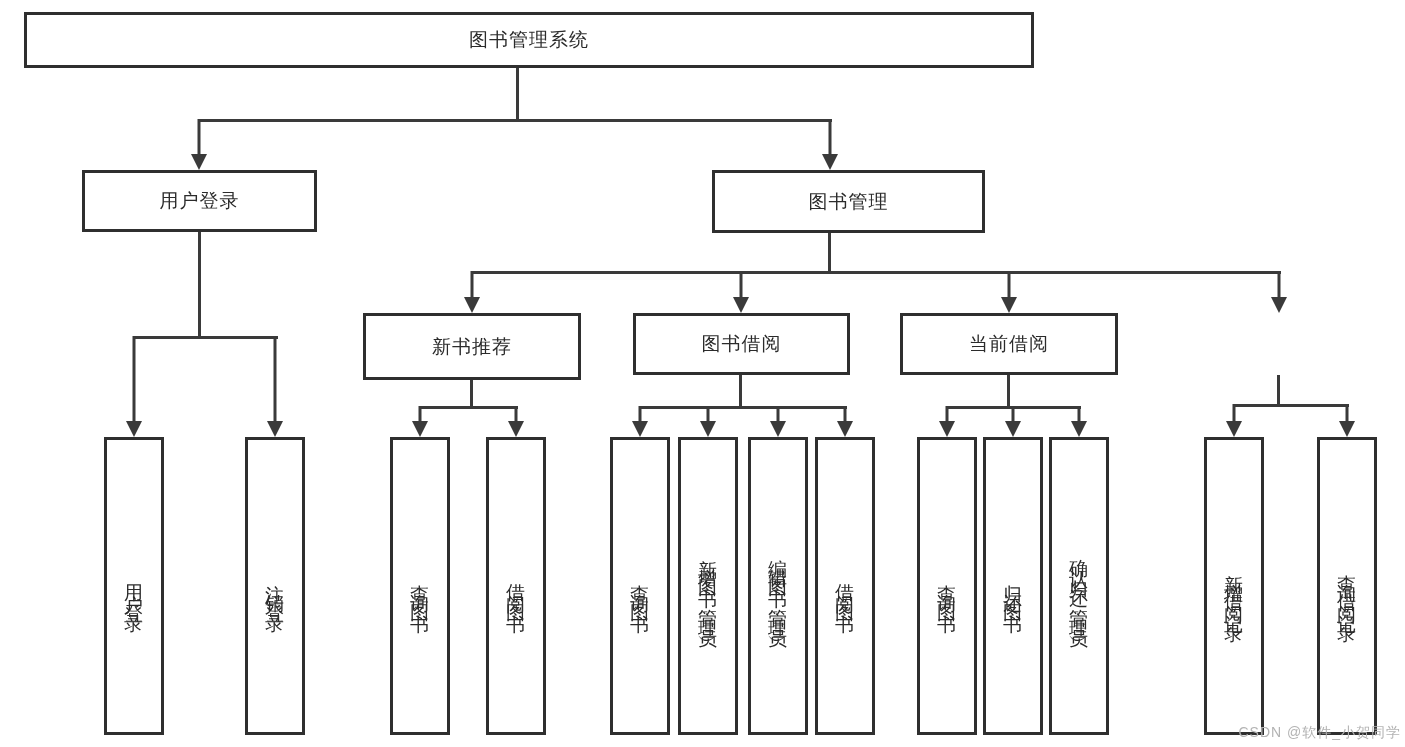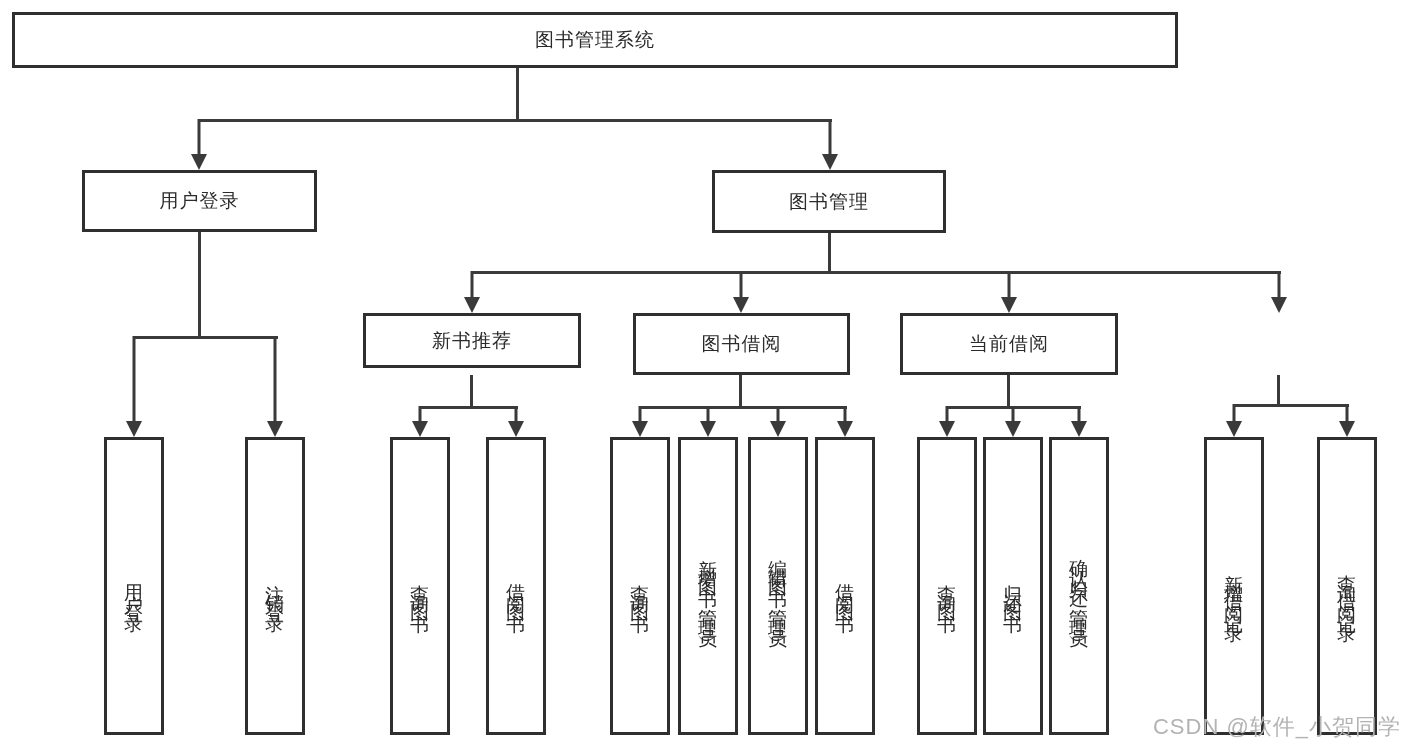--- a/index.html
+++ b/index.html
@@ -47,54 +47,54 @@
   .arrow::after{
     content:"";position:absolute;left:50%;transform:translateX(-50%);
     bottom:0;width:0;height:0;
     border-left:8px solid transparent;
     border-right:8px solid transparent;
     border-top:16px solid var(--line);
   }
   .watermark{
     position:absolute;
     right:4px;bottom:5px;
-    font-size:22px;
+    font-size:14px;
     color:var(--wm);
     z-index:3;
     letter-spacing:1px;
   }
 </style>
 </head>
 <body>
 
 <div class="canvas">
 
-  <div class="node" style="left:12px;top:12px;width:1166px;height:56px">图书管理系统</div>
+  <div class="node" style="left:24px;top:12px;width:1010px;height:56px">图书管理系统</div>
 
   <div class="vl" style="left:516px;top:68px;height:54px"></div>
   <div class="hl" style="left:198px;top:119px;width:634px"></div>
   <div class="arrow" style="left:191px;top:119px;height:51px"></div>
   <div class="arrow" style="left:822px;top:119px;height:51px"></div>
 
   <div class="node" style="left:82px;top:170px;width:235px;height:62px">用户登录</div>
-  <div class="node" style="left:712px;top:170px;width:234px;height:63px">图书管理</div>
+  <div class="node" style="left:712px;top:170px;width:273px;height:63px">图书管理</div>
 
   <div class="vl" style="left:198px;top:232px;height:107px"></div>
   <div class="hl" style="left:133px;top:336px;width:145px"></div>
   <div class="arrow" style="left:126px;top:336px;height:101px"></div>
   <div class="arrow" style="left:267px;top:336px;height:101px"></div>
 
   <div class="vl" style="left:828px;top:233px;height:41px"></div>
   <div class="hl" style="left:471px;top:271px;width:810px"></div>
   <div class="arrow" style="left:464px;top:271px;height:42px"></div>
   <div class="arrow" style="left:733px;top:271px;height:42px"></div>
   <div class="arrow" style="left:1001px;top:271px;height:42px"></div>
   <div class="arrow" style="left:1271px;top:271px;height:42px"></div>
 
-  <div class="node" style="left:363px;top:313px;width:218px;height:55px">新书推荐</div>
+  <div class="node" style="left:363px;top:313px;width:218px;height:67px">新书推荐</div>
   <div class="node" style="left:900px;top:313px;width:218px;height:62px">当前借阅</div>
   <div class="node" style="left:633px;top:313px;width:217px;height:62px">图书借阅</div>
 
   <div class="vl" style="left:470px;top:375px;height:34px"></div>
   <div class="hl" style="left:419px;top:406px;width:99px"></div>
   <div class="arrow" style="left:412px;top:406px;height:31px"></div>
   <div class="arrow" style="left:508px;top:406px;height:31px"></div>
 
   <div class="vl" style="left:739px;top:375px;height:34px"></div>
   <div class="hl" style="left:639px;top:406px;width:208px"></div>

